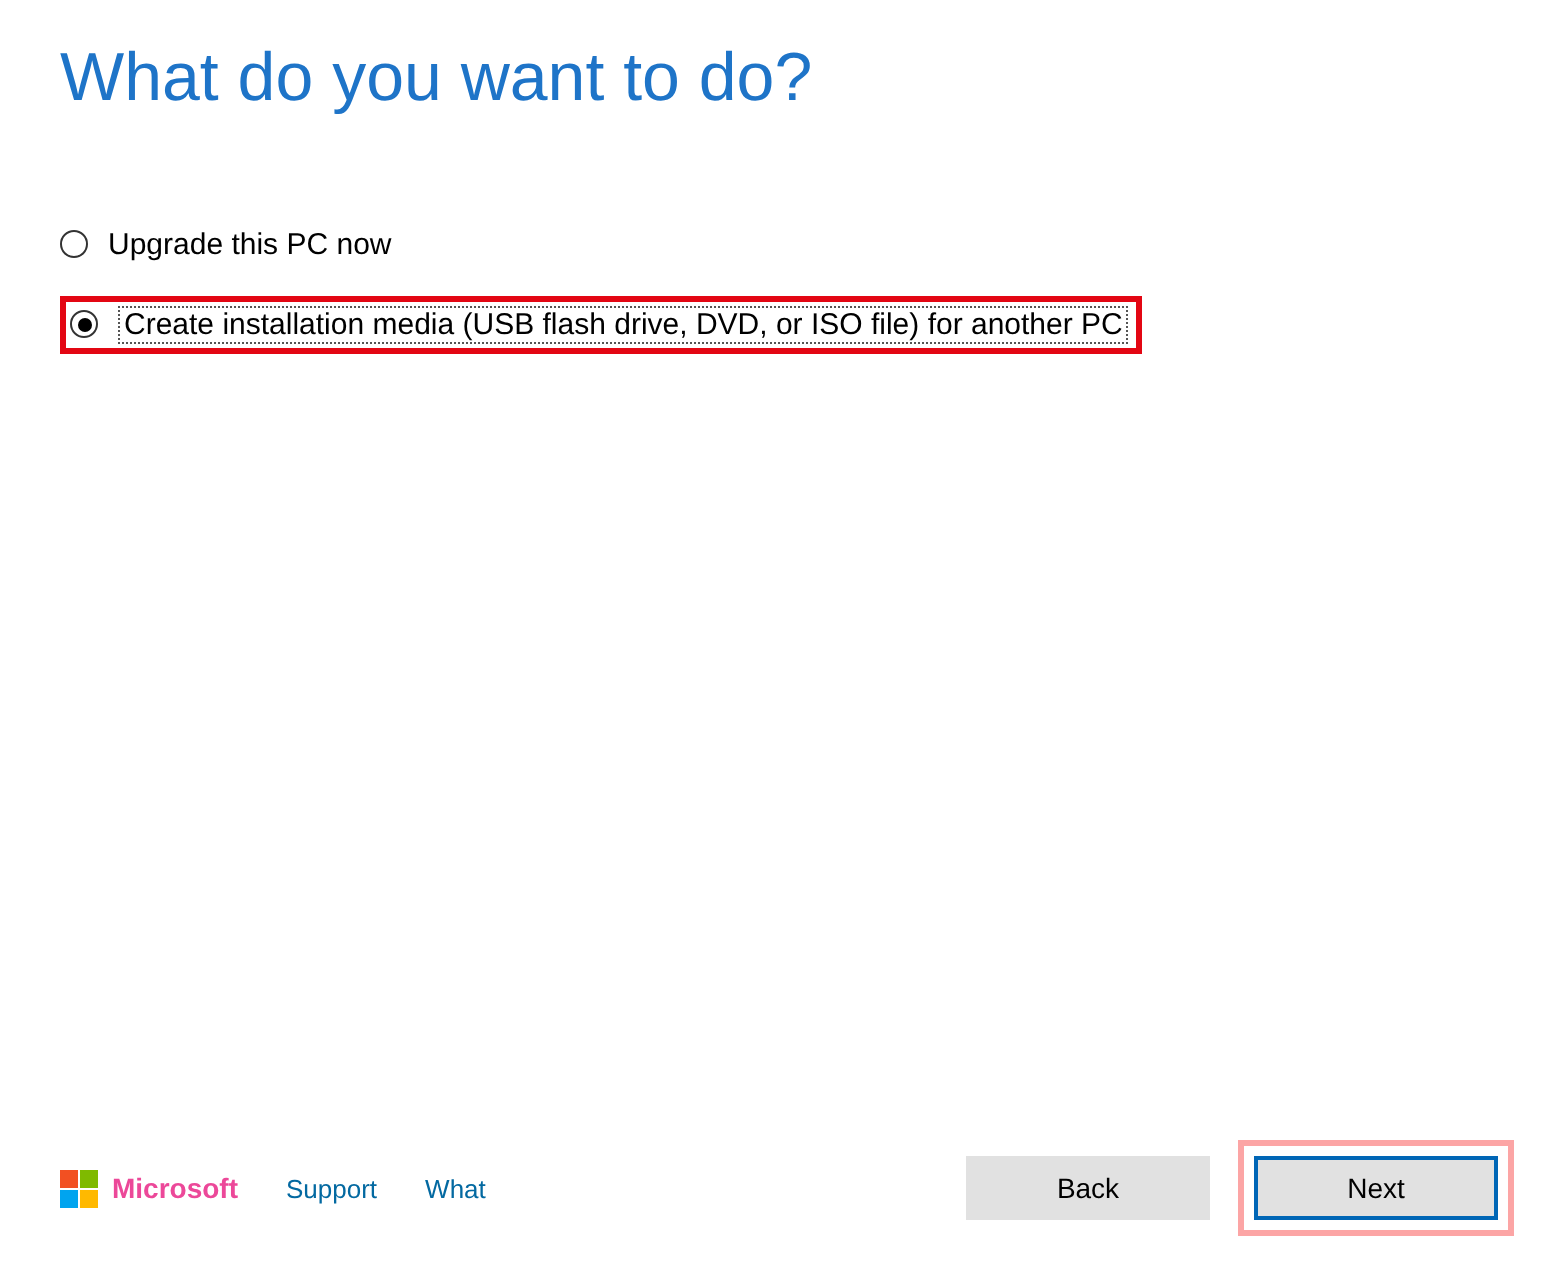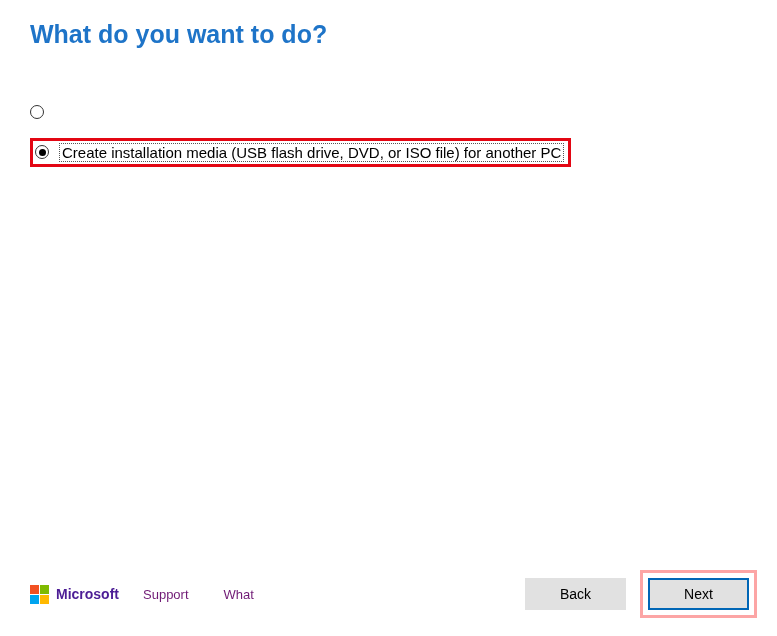--- a/index.html
+++ b/index.html
@@ -10,22 +10,22 @@
     body {
       font-family: "Segoe UI", Tahoma, sans-serif;
       width: 777px;
       height: 636px;
       background: #ffffff;
       position: relative;
       overflow: hidden;
     }
     .heading {
       color: #1e74c8;
-      font-size: 25px;
-      font-weight: 700;
+      font-size: 34px;
+      font-weight: 400;
       padding: 20px 0 0 30px;
     }
     .options {
       padding: 50px 0 0 30px;
     }
     .option-row {
       display: flex;
       align-items: center;
       margin-bottom: 14px;
       height: 26px;
@@ -82,36 +82,36 @@
       display: block;
       width: 9px;
       height: 9px;
     }
     .ms-logo .r { background: #f25022; }
     .ms-logo .g { background: #7fba00; }
     .ms-logo .b { background: #00a4ef; }
     .ms-logo .y { background: #ffb900; }
     .ms-name {
       font-size: 14px;
-      color: #4c1d95;
+      color: #ec4899;
       font-weight: 600;
       margin-right: 24px;
     }
     .footer-link {
       font-size: 13px;
-      color: #701a75;
-      margin-right: 35px;
+      color: #0369a1;
+      margin-right: 24px;
     }
     .buttons {
       margin-left: auto;
       display: flex;
       align-items: center;
     }
     .btn {
-      width: 101px;
+      width: 122px;
       height: 32px;
       background: #e1e1e1;
       border: none;
       font-size: 14px;
       color: #000;
       font-family: inherit;
       cursor: pointer;
       display: flex;
       align-items: center;
       justify-content: center;
@@ -128,20 +128,21 @@
     }
   </style>
 </head>
 <body>
 
 <h1 class="heading">What do you want to do?</h1>
 
 <div class="options">
   <div class="option-row">
     <span class="radio"></span>
+    <span class="option-label">Upgrade this PC now</span>
   </div>
   <div class="option-row">
     <div class="highlight-box">
       <span class="radio checked"></span>
       <span class="option-label">Create installation media (USB flash drive, DVD, or ISO file) for another PC</span>
     </div>
   </div>
 </div>
 
 <div class="footer">

